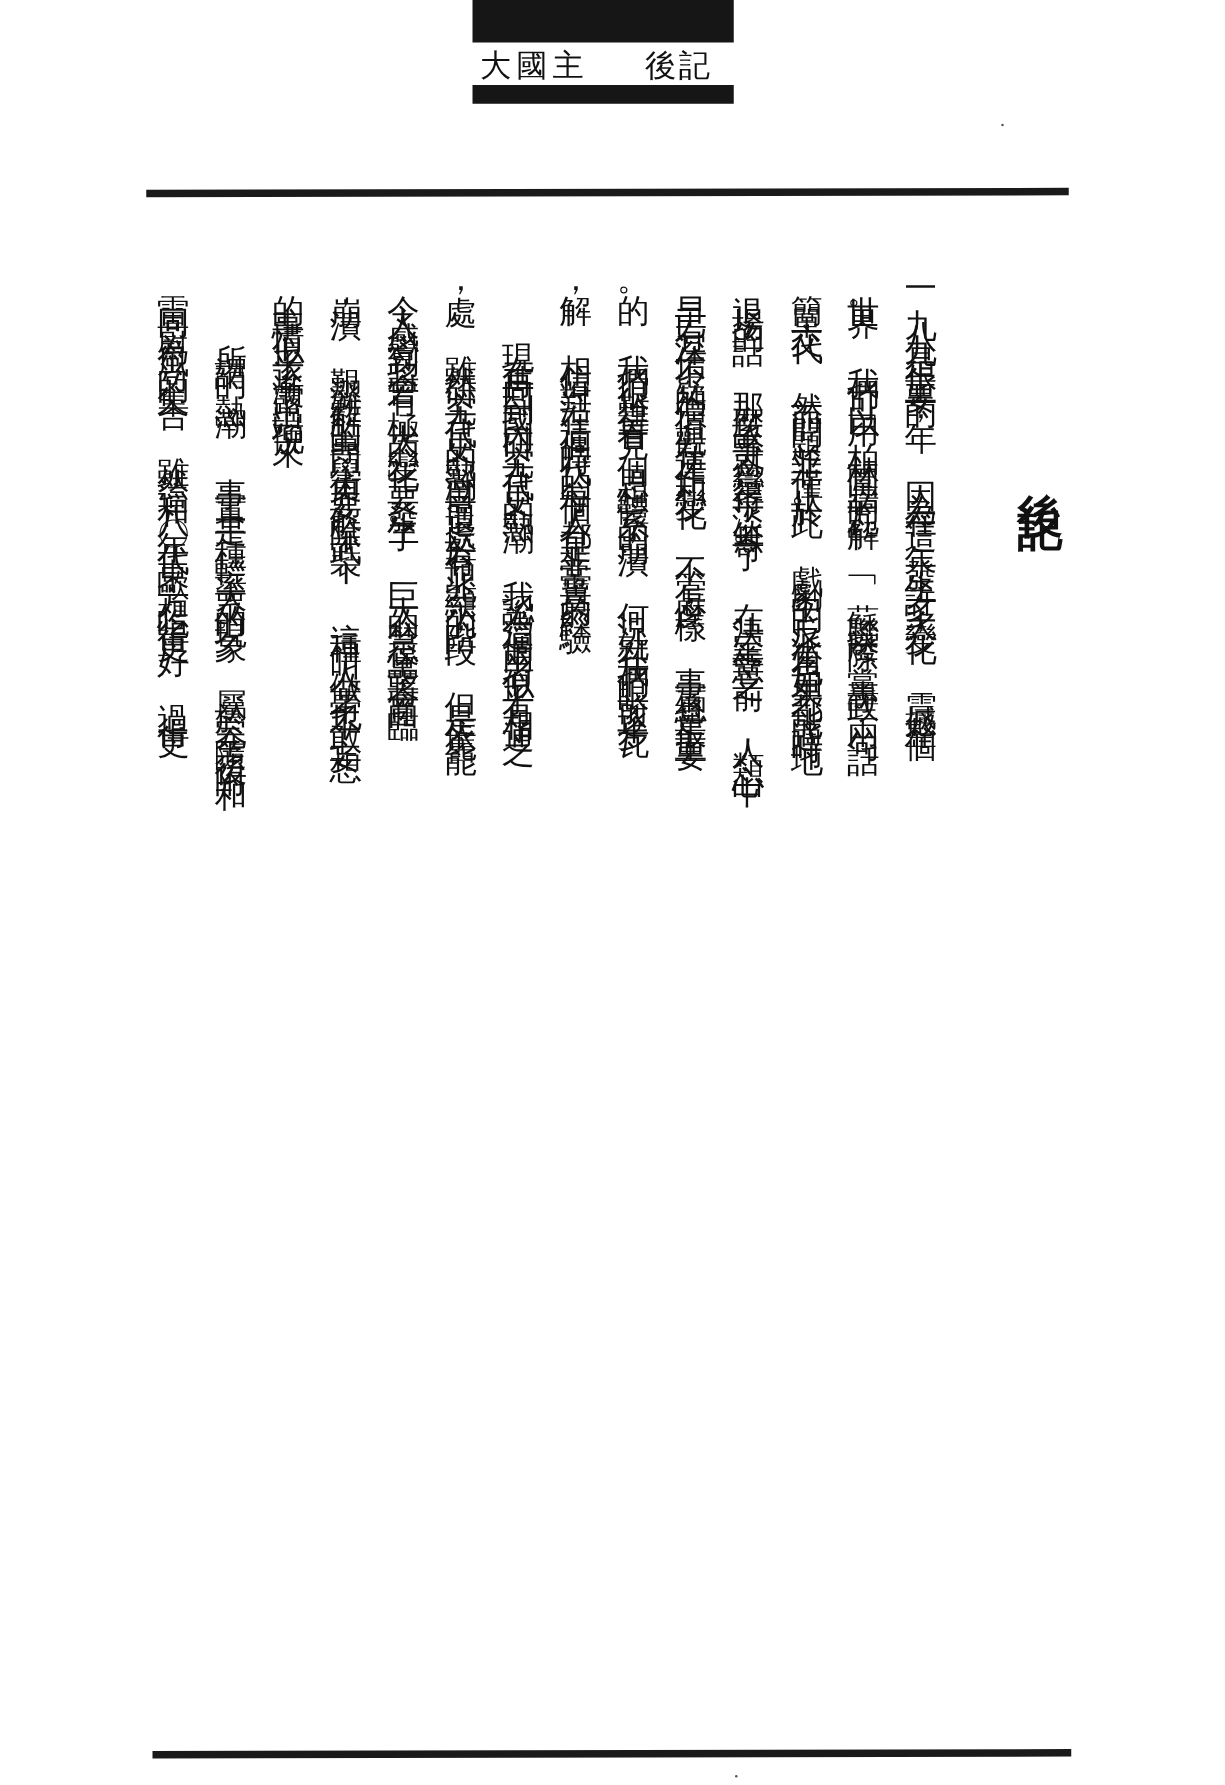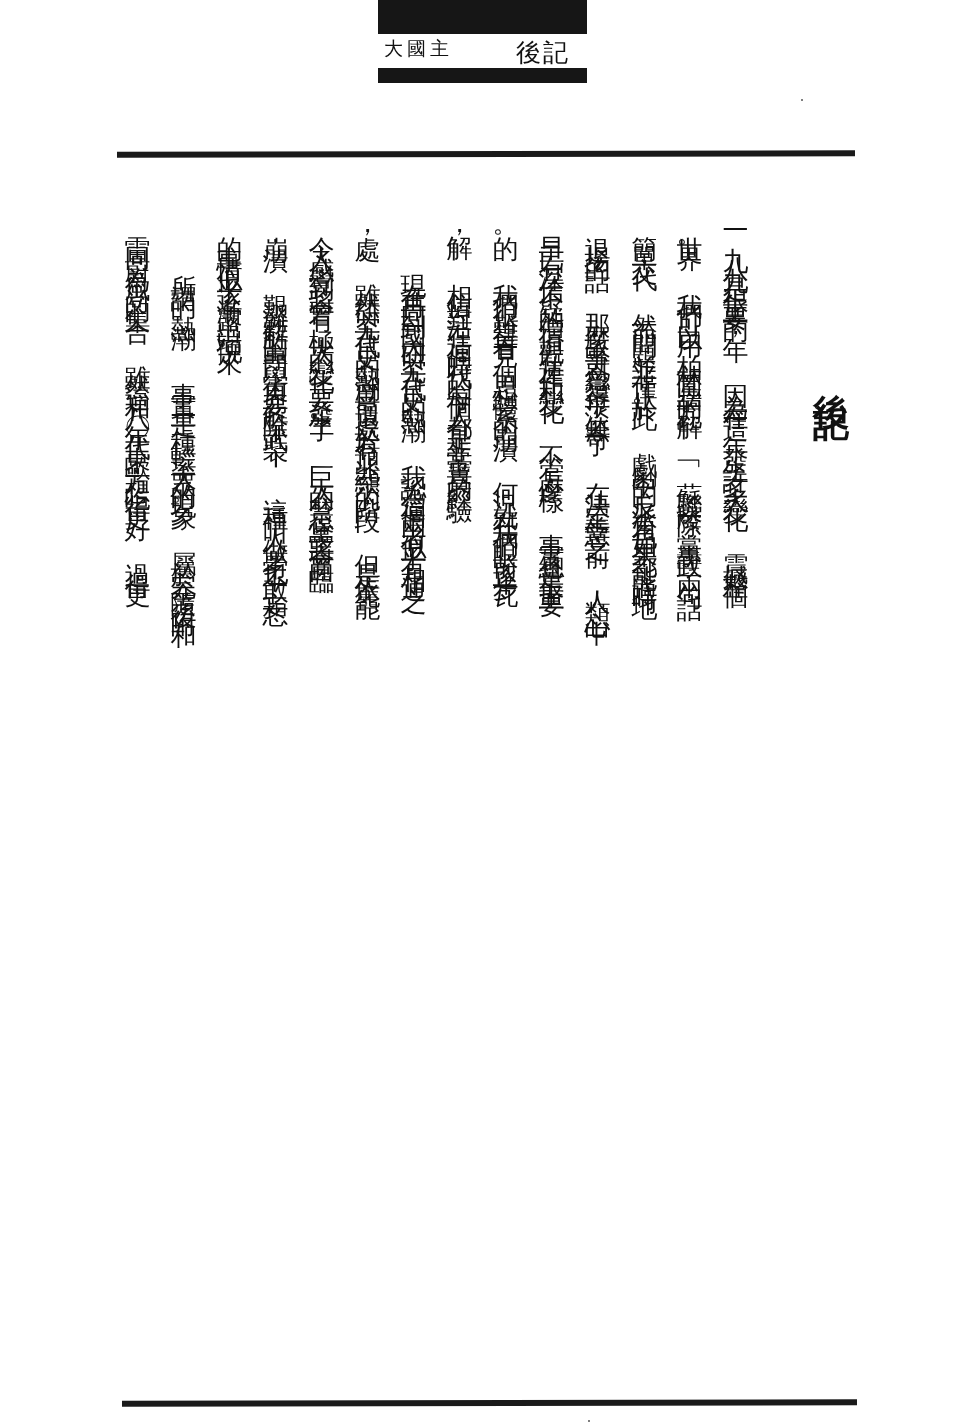--- a/index.html
+++ b/index.html
@@ -2,21 +2,21 @@
 <html><head>
 <meta charset="utf-8">
 <style>
   html, body { margin: 0; padding: 0; }
   body {
     width: 980px; height: 1428px; background: #ffffff; position: relative; overflow: hidden;
     font-family: "DejaVu Serif", "Liberation Serif", serif; color: #111;
   }
   .hdr-bar-top { position: absolute; left: 378px; top: 0; width: 209px; height: 34px; background: #161616; }
   .hdr-text { position: absolute; left: 378px; top: 34px; width: 209px; height: 34px; display: flex; align-items: center; }
-  .hdr-title { position: absolute; left: 6px; top: 2px; font-size: 19px; letter-spacing: 4px; font-family: "DejaVu Sans", sans-serif; }
+  .hdr-title { position: absolute; left: 6px; top: 2px; font-size: 25px; letter-spacing: 4px; font-family: "DejaVu Sans", sans-serif; }
   .hdr-section { position: absolute; left: 138px; top: 2px; font-size: 25px; letter-spacing: 2px; font-family: "DejaVu Sans", sans-serif; }
   .hdr-bar-bot { position: absolute; left: 378px; top: 68px; width: 209px; height: 15px; background: #161616; }
   .rule-top { position: absolute; left: 117px; top: 151px; width: 738px; height: 6px; background: #1a1a1a; transform: rotate(-0.12deg); }
   .rule-bot { position: absolute; left: 122px; top: 1400px; width: 735px; height: 6px; background: #1a1a1a; transform: rotate(-0.12deg); }
   .chapter-title {
     position: absolute; left: 806px; top: 365px; width: 50px;
     writing-mode: vertical-rl; font-size: 36px; font-weight: bold; letter-spacing: 10px;
   }
   .col {
     position: absolute; top: 216px; width: 36px; height: 1150px;

